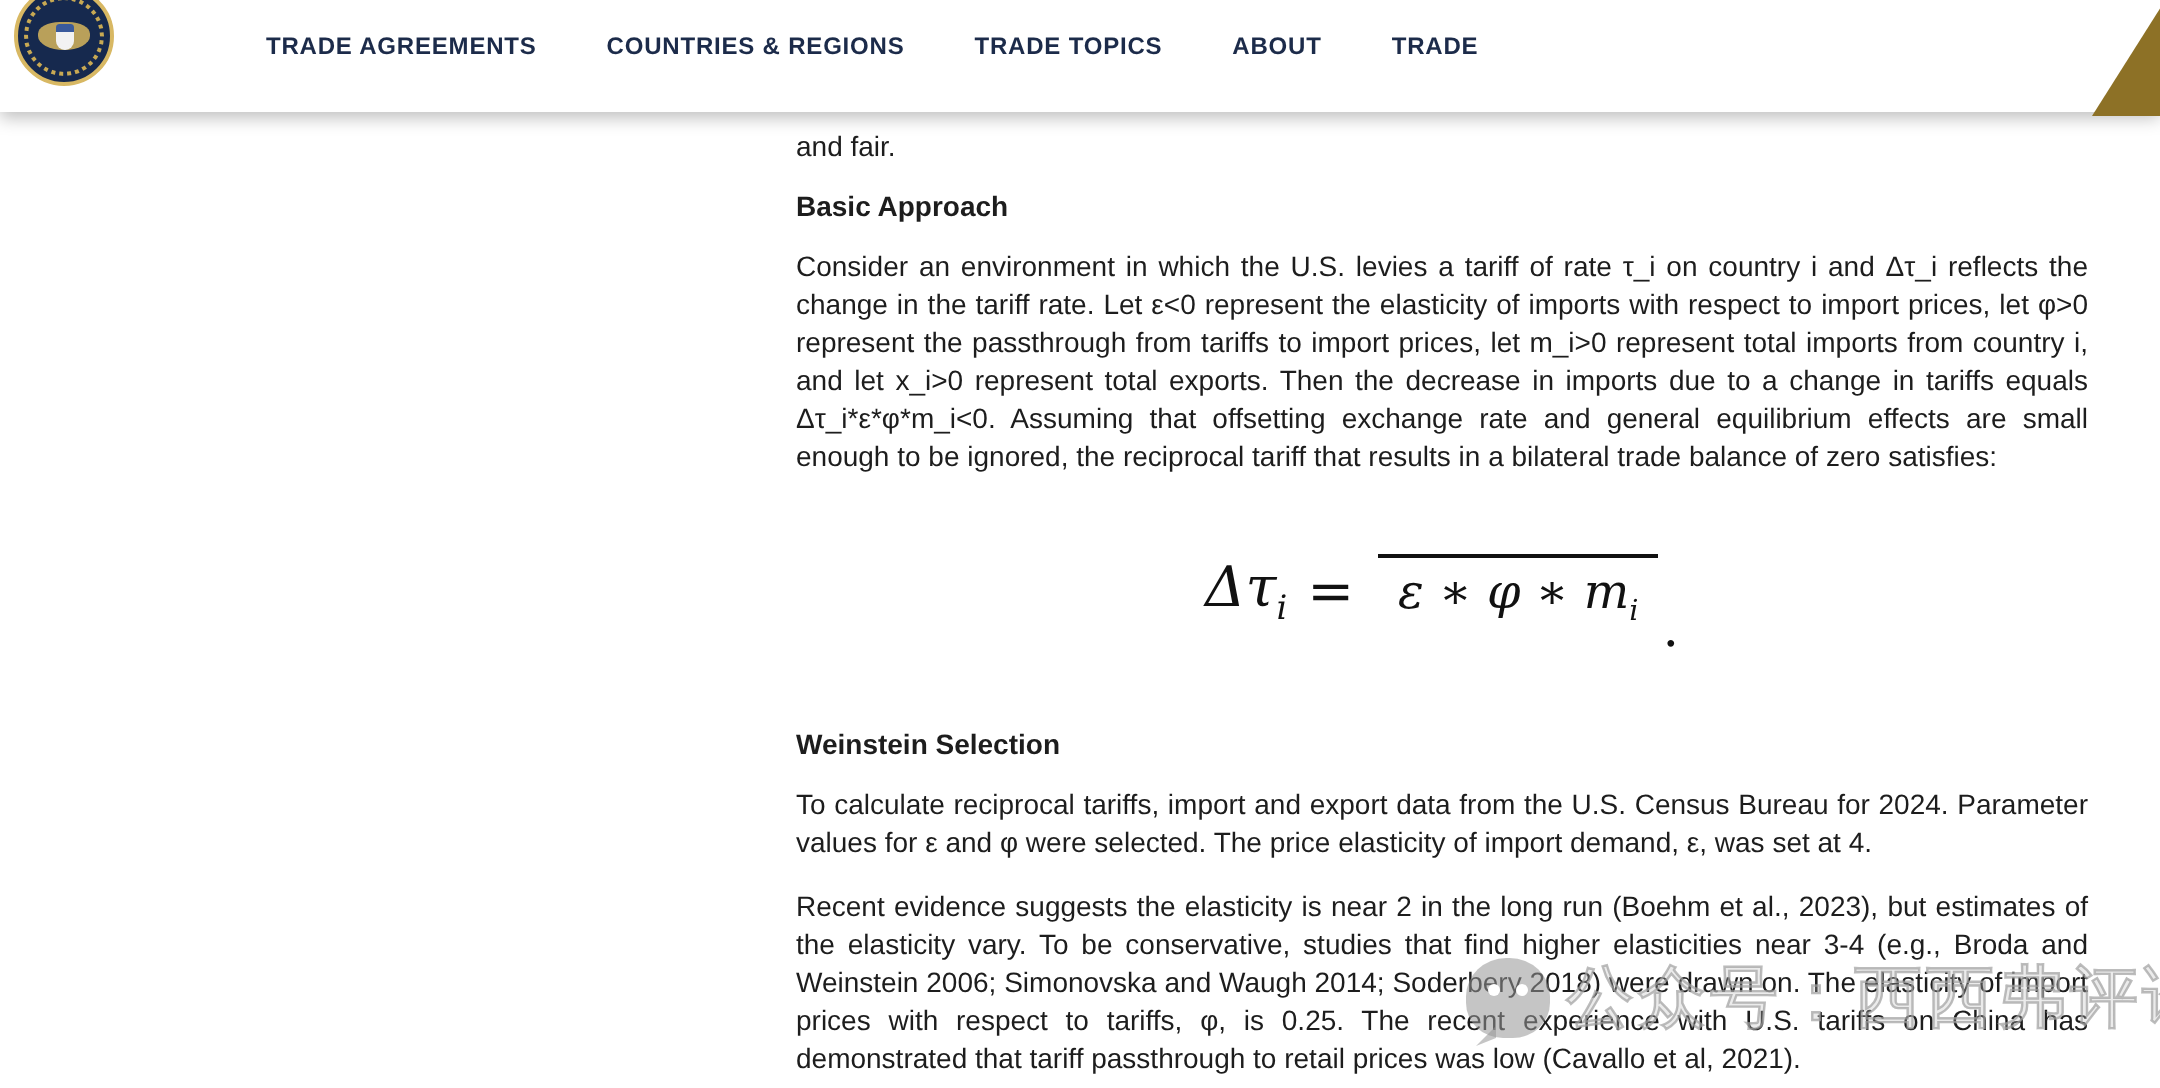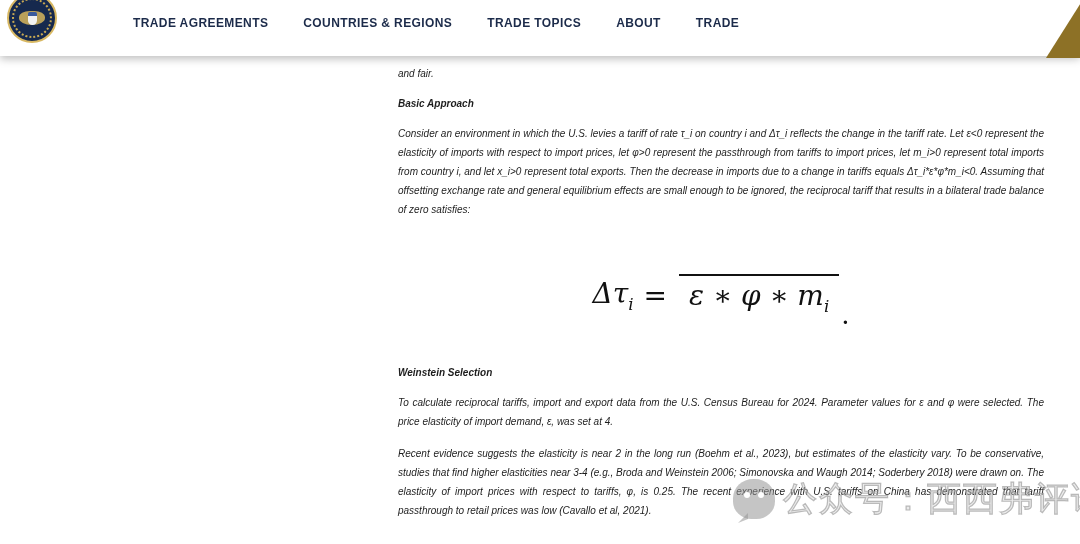--- a/index.html
+++ b/index.html
@@ -37,21 +37,21 @@
     font-size:12px;font-weight:bold;letter-spacing:0.4px;color:#1c2b4a;white-space:nowrap;
     cursor:pointer;
   }
   .corner-triangle{
     position:absolute;right:0;top:2px;width:34px;height:56px;background:#8d7126;
     clip-path:polygon(0 100%,100% 100%,100% 4%);z-index:13;
   }
 
   
   .article-line, .article-heading, .article-para{
-    position:absolute;left:398px;width:646px;font-size:10px;line-height:19px;color:#1d1d1d;font-style:italic;
+    position:absolute;left:398px;width:646px;font-size:14px;line-height:19px;color:#1d1d1d;
   }
   .clipped{top:34px;white-space:nowrap;overflow:hidden;z-index:1;}
   .frag{top:64px;}
   .h-basic{top:94px;font-weight:bold;}
   .p-basic{top:124px;text-align:justify;}
   .h-param{top:363px;font-weight:bold;}
   .p-param1{top:393px;text-align:justify;}
   .p-param2{top:444px;text-align:justify;}
 
   
@@ -59,21 +59,21 @@
     position:absolute;left:398px;top:252px;width:646px;height:86px;
     display:flex;align-items:center;justify-content:center;
     font-family:"DejaVu Serif","Liberation Serif",serif;font-style:italic;color:#111;
   }
   .formula .lhs{font-size:28px;margin-right:10px;}
   .formula .eq{font-size:28px;font-style:normal;margin-right:12px;}
   .formula sub{font-size:0.6em;}
   .frac{display:inline-flex;flex-direction:column;align-items:center;}
   .frac .num{font-size:24px;padding:0 10px 3px 10px;}
   .frac .bar{height:2px;background:#111;align-self:stretch;}
-  .frac .den{font-size:28px;padding:3px 10px 0 10px;}
+  .frac .den{font-size:24px;padding:3px 10px 0 10px;}
   .formula .period{font-size:26px;align-self:flex-end;margin:0 0 8px 2px;font-style:normal;}
 
   
   .watermark{
     position:absolute;left:733px;top:476px;z-index:20;display:flex;align-items:center;gap:8px;
     pointer-events:none;
   }
   .wechat-icon{
     position:relative;width:42px;height:40px;border-radius:48% 48% 44% 44%;
     background:rgba(150,150,150,0.55);

